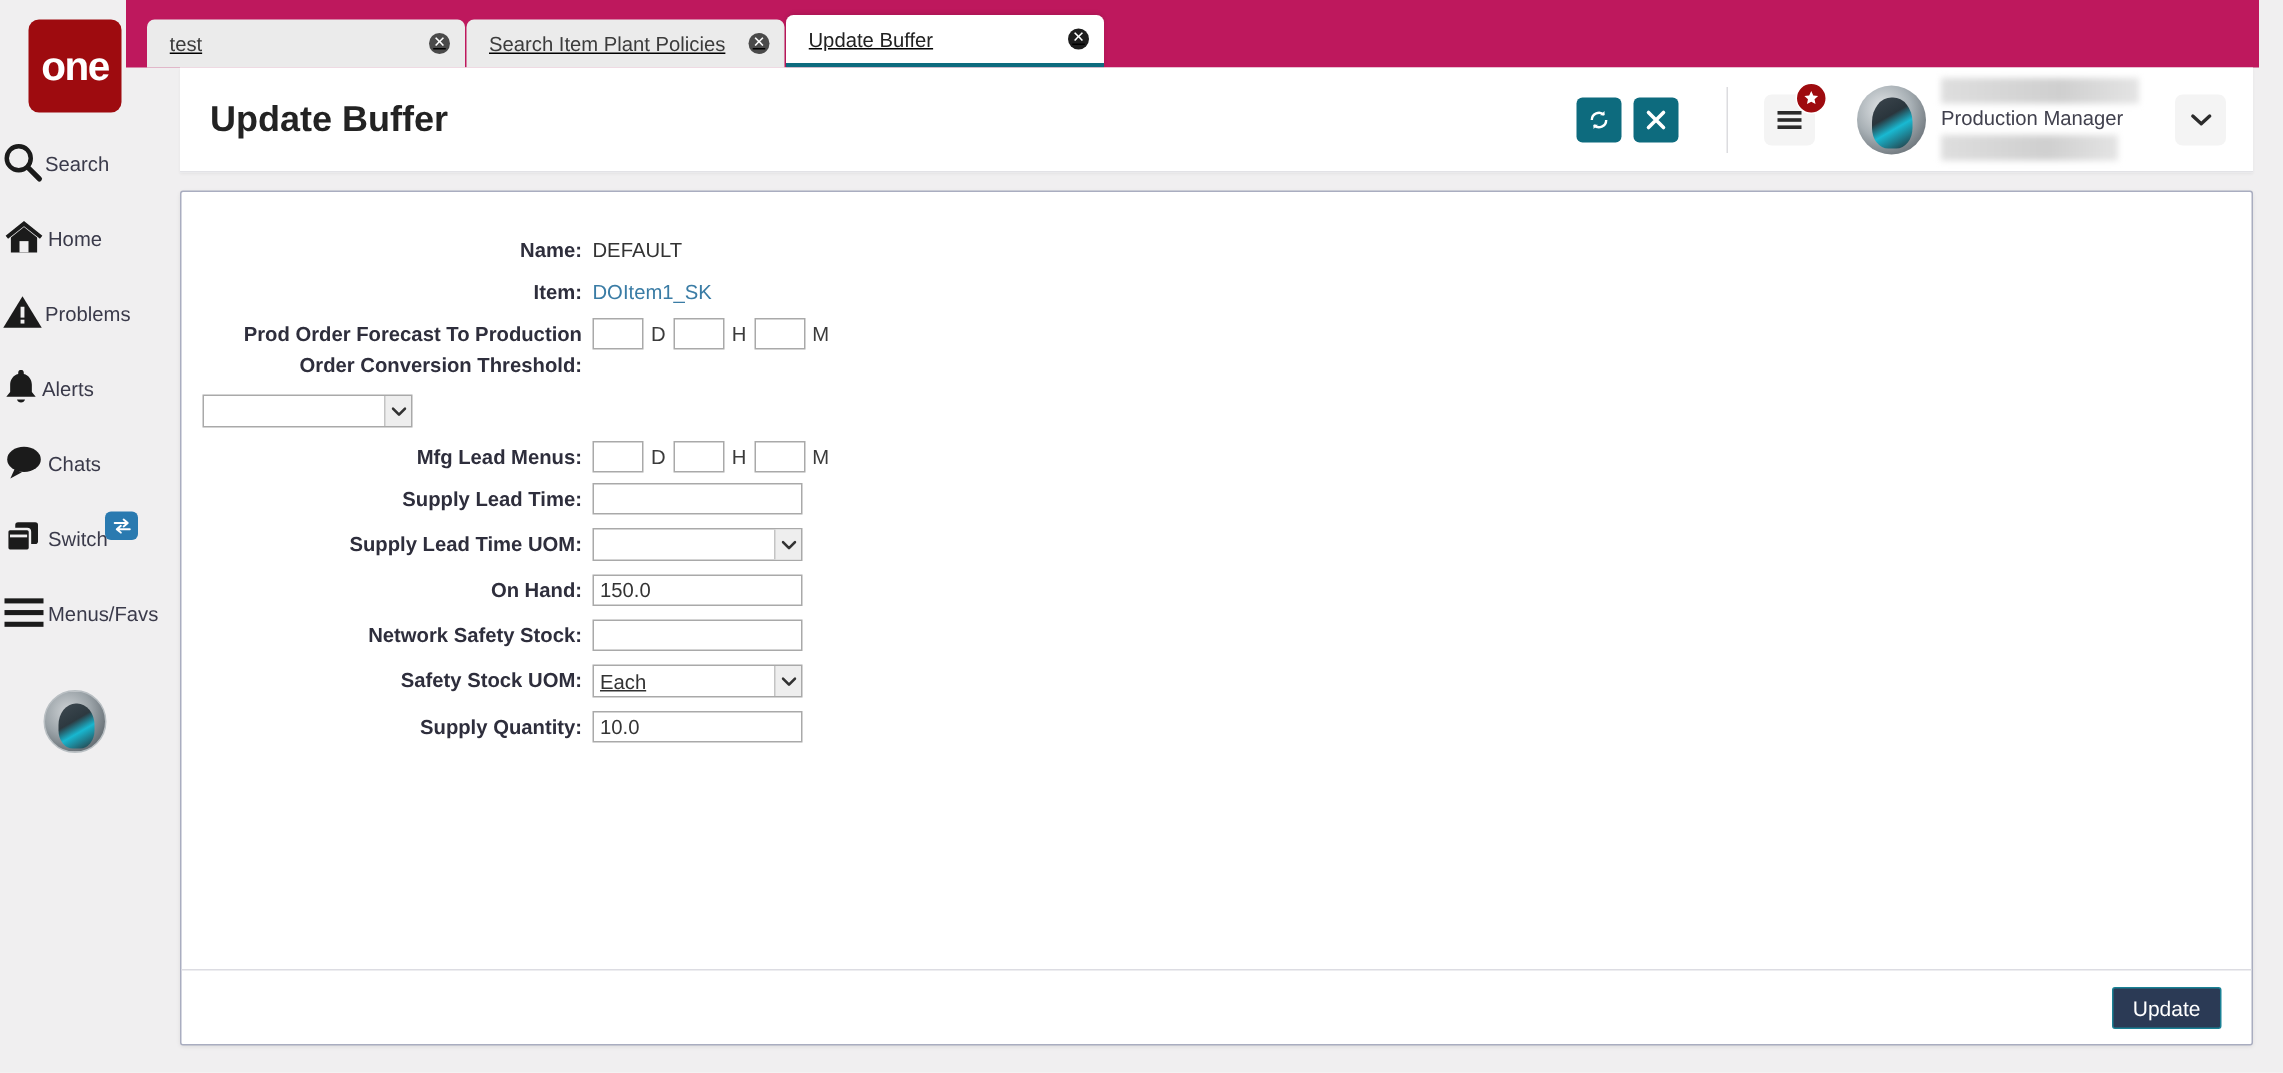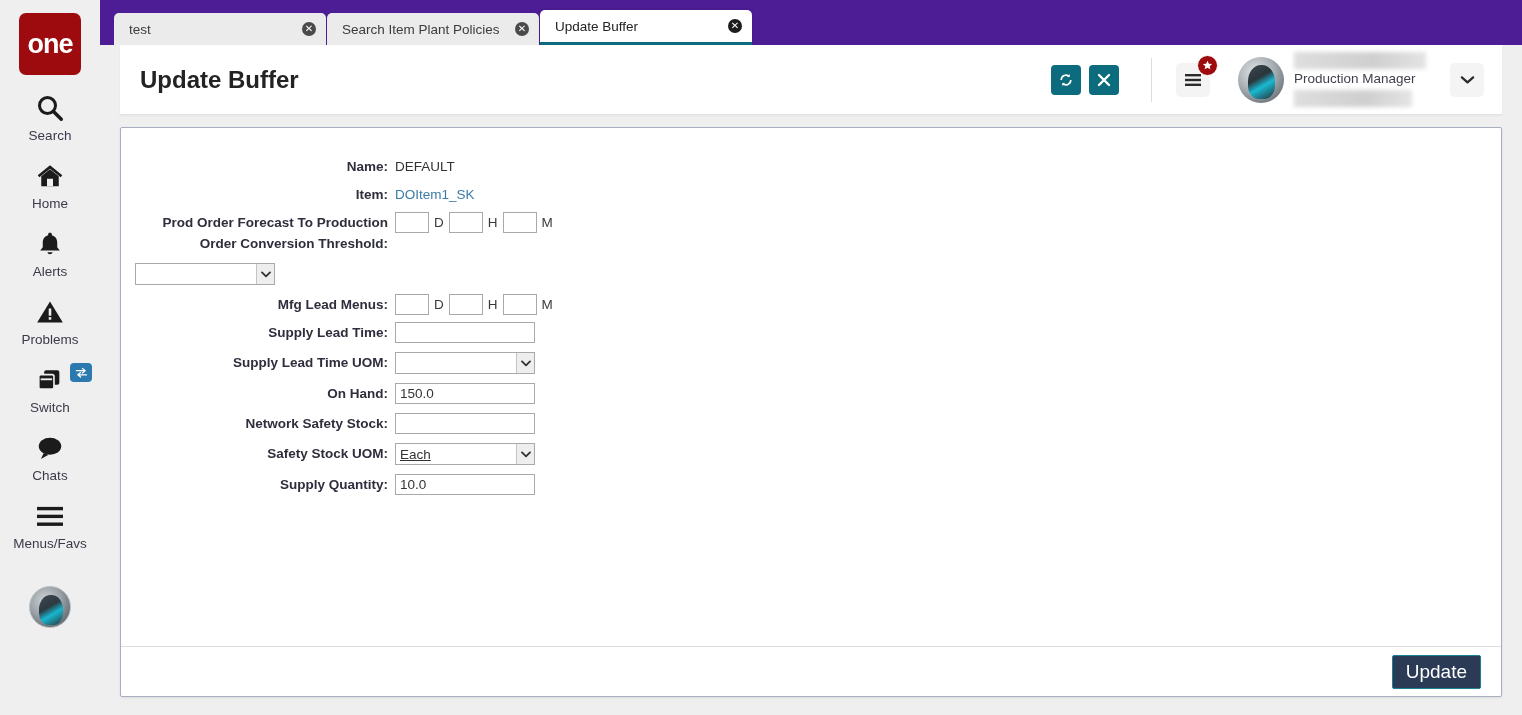--- a/index.html
+++ b/index.html
@@ -21,21 +21,21 @@
   }
   .logo {
     width: 62px; height: 62px; margin-top: 13px;
     background: #9e0b0f; border-radius: 7px;
     display: flex; align-items: center; justify-content: center;
     color: #fff; font-size: 27px; font-weight: bold; letter-spacing: -1px;
     font-family: "Liberation Sans", sans-serif;
   }
   .nav-item {
     width: 100px; margin-top: 16px;
-    display: flex; flex-direction: column; align-items: center;
+    display: flex; flex-direction: row; align-items: center;
     cursor: pointer; position: relative;
   }
   .nav-item:first-of-type { margin-top: 27px; }
   .nav-icon {
     height: 34px; display: flex; align-items: center; justify-content: center;
     color: #1b1b1b;
   }
   .nav-label {
     font-size: 13.5px; color: #3a3a4a; margin-top: 3px;
     font-family: "Liberation Sans", sans-serif;
@@ -53,23 +53,24 @@
     border: 1px solid #b9bfc3;
   }
   .avatar-bottom::after {
     content: ""; position: absolute; left: 9px; top: 8px;
     width: 24px; height: 30px; border-radius: 48% 48% 40% 40%;
     background: linear-gradient(150deg, #3f4a52 0%, #2d3940 40%, #18b7d0 62%, #2a3238 100%);
   }
 
   
   .tabbar {
-    position: absolute; left: 100px; top: 0;
+    position: absolute; left: 84px; top: 0;
     width: 1422px; height: 45px;
-    background: #4c1d95;
+    background: #be185d;
+    text-decoration: underline;
   }
   .tabs { display: flex; align-items: flex-end; height: 45px; padding-left: 14px; }
   .tab {
     position: relative;
     height: 32px; width: 212px;
     background: #ebebeb;
     border-top-left-radius: 5px; border-top-right-radius: 5px;
     display: flex; align-items: center;
     padding: 0 10px 0 15px;
     cursor: pointer;
@@ -168,21 +169,21 @@
   }
   .panel-body { position: relative; height: 518px; padding: 28px 0 0 0; }
   .panel-footer {
     height: 50px; border-top: 1px solid #dcdce2;
     display: flex; align-items: center; justify-content: flex-end;
     padding-right: 20px;
   }
   .update-btn {
     background: #2b3a55; color: #fff;
     border: 1px solid #1a8195;
-    font-size: 19px; padding: 5px 13px; border-radius: 2px;
+    font-size: 14px; padding: 5px 13px; border-radius: 2px;
     cursor: pointer;
     font-family: "Liberation Sans", sans-serif;
   }
 
   
   .form { padding-left: 14px; }
   .frow { display: flex; align-items: flex-start; margin-bottom: 7px; }
   .flabel {
     width: 260px; text-align: right; padding-right: 7px;
     font-size: 13.5px; font-weight: bold; color: #2e2e3c;
@@ -248,64 +249,64 @@
             <path d="M2.2 11.3 12 3.4l9.8 7.9-1.3 1.6L12 6.2 3.5 12.9z" fill="#1b1b1b"></path>
             <path d="M5 12.2v8h14v-8l-7-5.6z" fill="#1b1b1b"></path>
             <rect x="9.6" y="14.2" width="4.8" height="6" fill="#f0eff0"></rect>
           </svg>
       </div>
       <div class="nav-label">Home</div>
     </div>
 
     <div class="nav-item">
       <div class="nav-icon">
-        <svg width="28" height="30" viewBox="0 0 24 24">
-            <path d="M12 2.2c-.9 0-1.6.7-1.6 1.6v.7C7.6 5.2 5.8 7.7 5.8 10.7v4.1L3.6 17.6h16.8l-2.2-2.8v-4.1c0-3-1.8-5.5-4.6-6.2v-.7c0-.9-.7-1.6-1.6-1.6z" fill="#1b1b1b"></path>
-            <path d="M9.7 19.1a2.4 2.4 0 0 0 4.6 0z" fill="#1b1b1b"></path>
-          </svg>
-      </div>
-      <div class="nav-label">Alerts</div>
-    </div>
-
-    <div class="nav-item">
-      <div class="nav-icon">
         <svg width="30" height="28" viewBox="0 0 24 24">
             <path d="M12 3 23 21H1z" fill="#1b1b1b"></path>
             <rect x="10.9" y="9" width="2.2" height="6.2" fill="#f0eff0"></rect>
             <rect x="10.9" y="16.4" width="2.2" height="2.2" fill="#f0eff0"></rect>
           </svg>
       </div>
       <div class="nav-label">Problems</div>
     </div>
 
     <div class="nav-item">
       <div class="nav-icon">
+        <svg width="28" height="30" viewBox="0 0 24 24">
+            <path d="M12 2.2c-.9 0-1.6.7-1.6 1.6v.7C7.6 5.2 5.8 7.7 5.8 10.7v4.1L3.6 17.6h16.8l-2.2-2.8v-4.1c0-3-1.8-5.5-4.6-6.2v-.7c0-.9-.7-1.6-1.6-1.6z" fill="#1b1b1b"></path>
+            <path d="M9.7 19.1a2.4 2.4 0 0 0 4.6 0z" fill="#1b1b1b"></path>
+          </svg>
+      </div>
+      <div class="nav-label">Alerts</div>
+    </div>
+
+    <div class="nav-item">
+      <div class="nav-icon">
+        <svg width="32" height="28" viewBox="0 0 24 24">
+            <ellipse cx="12" cy="10.5" rx="9.6" ry="7.2" fill="#1b1b1b"></ellipse>
+            <path d="M6.6 16.2 4.2 21.4l6.6-3.6z" fill="#1b1b1b"></path>
+          </svg>
+      </div>
+      <div class="nav-label">Chats</div>
+    </div>
+
+    <div class="nav-item">
+      <div class="nav-icon">
         <svg width="32" height="28" viewBox="0 0 26 24">
             <rect x="8" y="3.6" width="13" height="12.4" rx="1.6" fill="#1b1b1b"></rect>
             <rect x="3.4" y="7.4" width="13" height="12.4" rx="1.6" fill="#1b1b1b" stroke="#f0eff0" stroke-width="1.4"></rect>
             <rect x="5" y="10.6" width="9.8" height="1.6" fill="#f0eff0"></rect>
           </svg>
       </div>
       <div class="switch-badge">
         <svg width="13" height="11" viewBox="0 0 14 12">
             <path d="M1.5 4h9M8 1.5 11 4 8 6.5" fill="none" stroke="#fff" stroke-width="1.4" stroke-linecap="round" stroke-linejoin="round"></path>
             <path d="M12.5 8.5h-9M6 6 3 8.5 6 11" fill="none" stroke="#fff" stroke-width="1.4" stroke-linecap="round" stroke-linejoin="round"></path>
           </svg>
       </div>
       <div class="nav-label">Switch</div>
-    </div>
-
-    <div class="nav-item">
-      <div class="nav-icon">
-        <svg width="32" height="28" viewBox="0 0 24 24">
-            <ellipse cx="12" cy="10.5" rx="9.6" ry="7.2" fill="#1b1b1b"></ellipse>
-            <path d="M6.6 16.2 4.2 21.4l6.6-3.6z" fill="#1b1b1b"></path>
-          </svg>
-      </div>
-      <div class="nav-label">Chats</div>
     </div>
 
     <div class="nav-item">
       <div class="nav-icon">
         <svg width="32" height="26" viewBox="0 0 24 20">
             <rect x="2" y="3" width="20" height="2.6" fill="#1b1b1b"></rect>
             <rect x="2" y="9" width="20" height="2.6" fill="#1b1b1b"></rect>
             <rect x="2" y="15" width="20" height="2.6" fill="#1b1b1b"></rect>
           </svg>
       </div>

